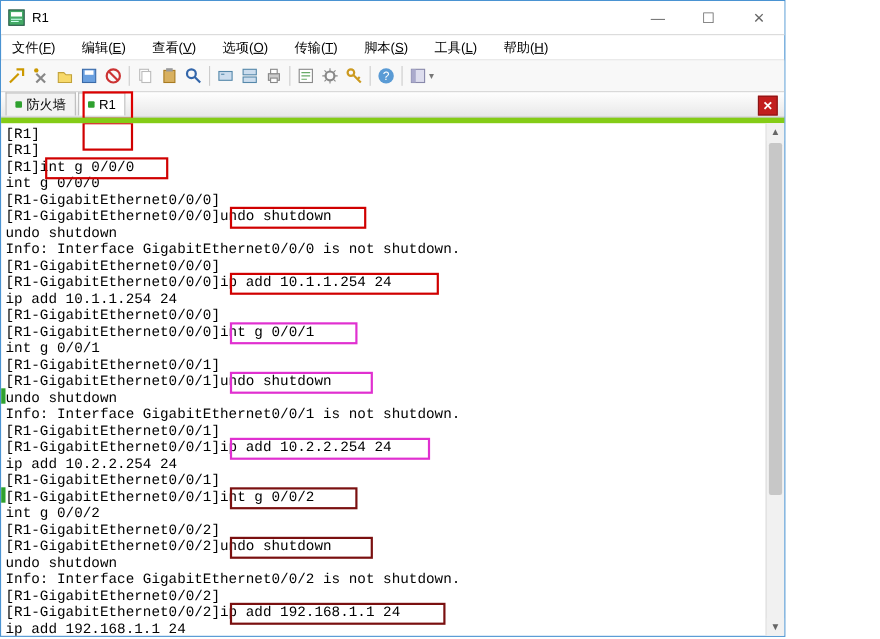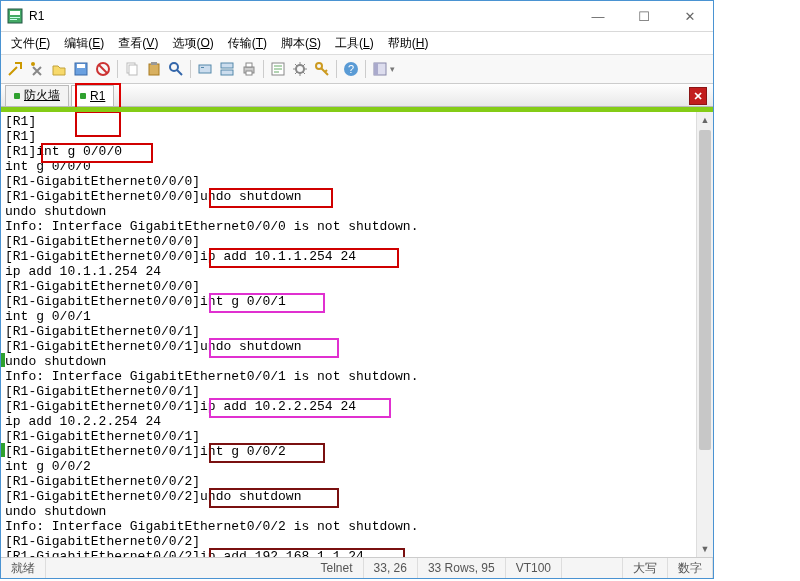--- a/index.html
+++ b/index.html
@@ -5,29 +5,29 @@
   html,body{margin:0;padding:0;font-family:"Microsoft YaHei","SimSun",Tahoma,sans-serif;font-size:12px;background:#fff;color:#000;}
   .window{width:714px;height:579px;border:1px solid #4a93d2;display:flex;flex-direction:column;box-sizing:border-box;position:relative;}
   
   .titlebar{height:30px;background:#fff;border-bottom:1px solid #d9d9d9;display:flex;align-items:center;}
   .titlebar .app-icon{width:16px;height:16px;margin:0 6px;display:inline-block;}
   .titlebar .app-icon svg{width:16px;height:16px;}
   .titlebar .title{font-size:12px;color:#000;flex:1;}
   .win-btns{display:flex;height:100%;}
   .win-btn{width:46px;display:flex;align-items:center;justify-content:center;color:#666;font-family:Arial,sans-serif;font-size:13px;}
   
-  .menubar{height:22px;display:flex;align-items:center;padding:0 4px;gap:2px;border-bottom:1px solid #ddd;}
+  .menubar{height:22px;display:flex;align-items:center;padding:0 4px;gap:12px;border-bottom:1px solid #ddd;}
   .menuitem{padding:2px 6px;cursor:default;}
   .menuitem .hk{text-decoration:underline;}
   
   .toolbar{height:28px;display:flex;align-items:center;padding:0 4px;gap:2px;border-bottom:1px solid #ccc;background:#f8f8f8;}
   .tool{width:18px;height:18px;display:flex;align-items:center;justify-content:center;border:1px solid transparent;border-radius:2px;}
   .sep{width:1px;height:18px;background:#ccc;margin:0 2px;}
   
-  .tabbar{height:22px;background:linear-gradient(#fefefe,#e8e8e8);border-bottom:1px solid #bbb;display:flex;align-items:center;padding-left:4px;position:relative;text-decoration:underline;}
+  .tabbar{height:22px;background:linear-gradient(#fefefe,#e8e8e8);border-bottom:1px solid #bbb;display:flex;align-items:flex-start;padding-left:4px;position:relative;}
   .tab{display:flex;align-items:center;height:20px;padding:0 8px;border:1px solid #bbb;border-bottom:none;margin-right:2px;background:#f3f3f3;font-size:12px;gap:4px;}
   .tab.active{background:#fff;}
   .tab .dot{width:6px;height:6px;border-radius:1px;}
   .tab .dot.green{background:#2fa12f;}
   .tab-close{position:absolute;right:6px;top:3px;width:16px;height:16px;background:#c21e1e;display:flex;align-items:center;justify-content:center;color:#fff;font-size:11px;font-weight:bold;border:1px solid #8a1515;}
   
   .termwrap{flex:1;position:relative;overflow:hidden;border-top:5px solid #84cc16;padding-left:43px;}
   .termscroll{position:absolute;inset:0 16px 0 0;overflow:hidden;padding:2px 0 2px 4px;}
   pre.term{margin:0;font-family:"Courier New",monospace;font-size:13px;line-height:15px;white-space:pre;color:#000;}
   .scrollbar{position:absolute;right:0;top:0;bottom:0;width:16px;background:#f1f1f1;border-left:1px solid #ddd;}
@@ -247,25 +247,14 @@
           <div class="edge-mark" style="top: 331px; background: rgb(47, 161, 47);"></div>
         </div>
     </div>
     <div class="scrollbar">
       <div class="scroll-btn">▲</div>
       <div class="thumb"></div>
       <div class="scroll-btn" style="position:absolute;bottom:0;left:0;right:0">▼</div>
     </div>
   </div>
 
-  <div class="statusbar">
-    <span class="cell">就绪</span>
-    <span class="spacer"></span>
-    <span class="cell">Telnet</span>
-    <span class="cell">33, 26</span>
-    <span class="cell">33 Rows, 95</span>
-    <span class="cell">VT100</span>
-    <span class="cell" style="width:40px"></span>
-    <span class="cell">大写</span>
-    <span class="cell">数字</span>
-  </div>
 
 </div>
 
 </body></html>

